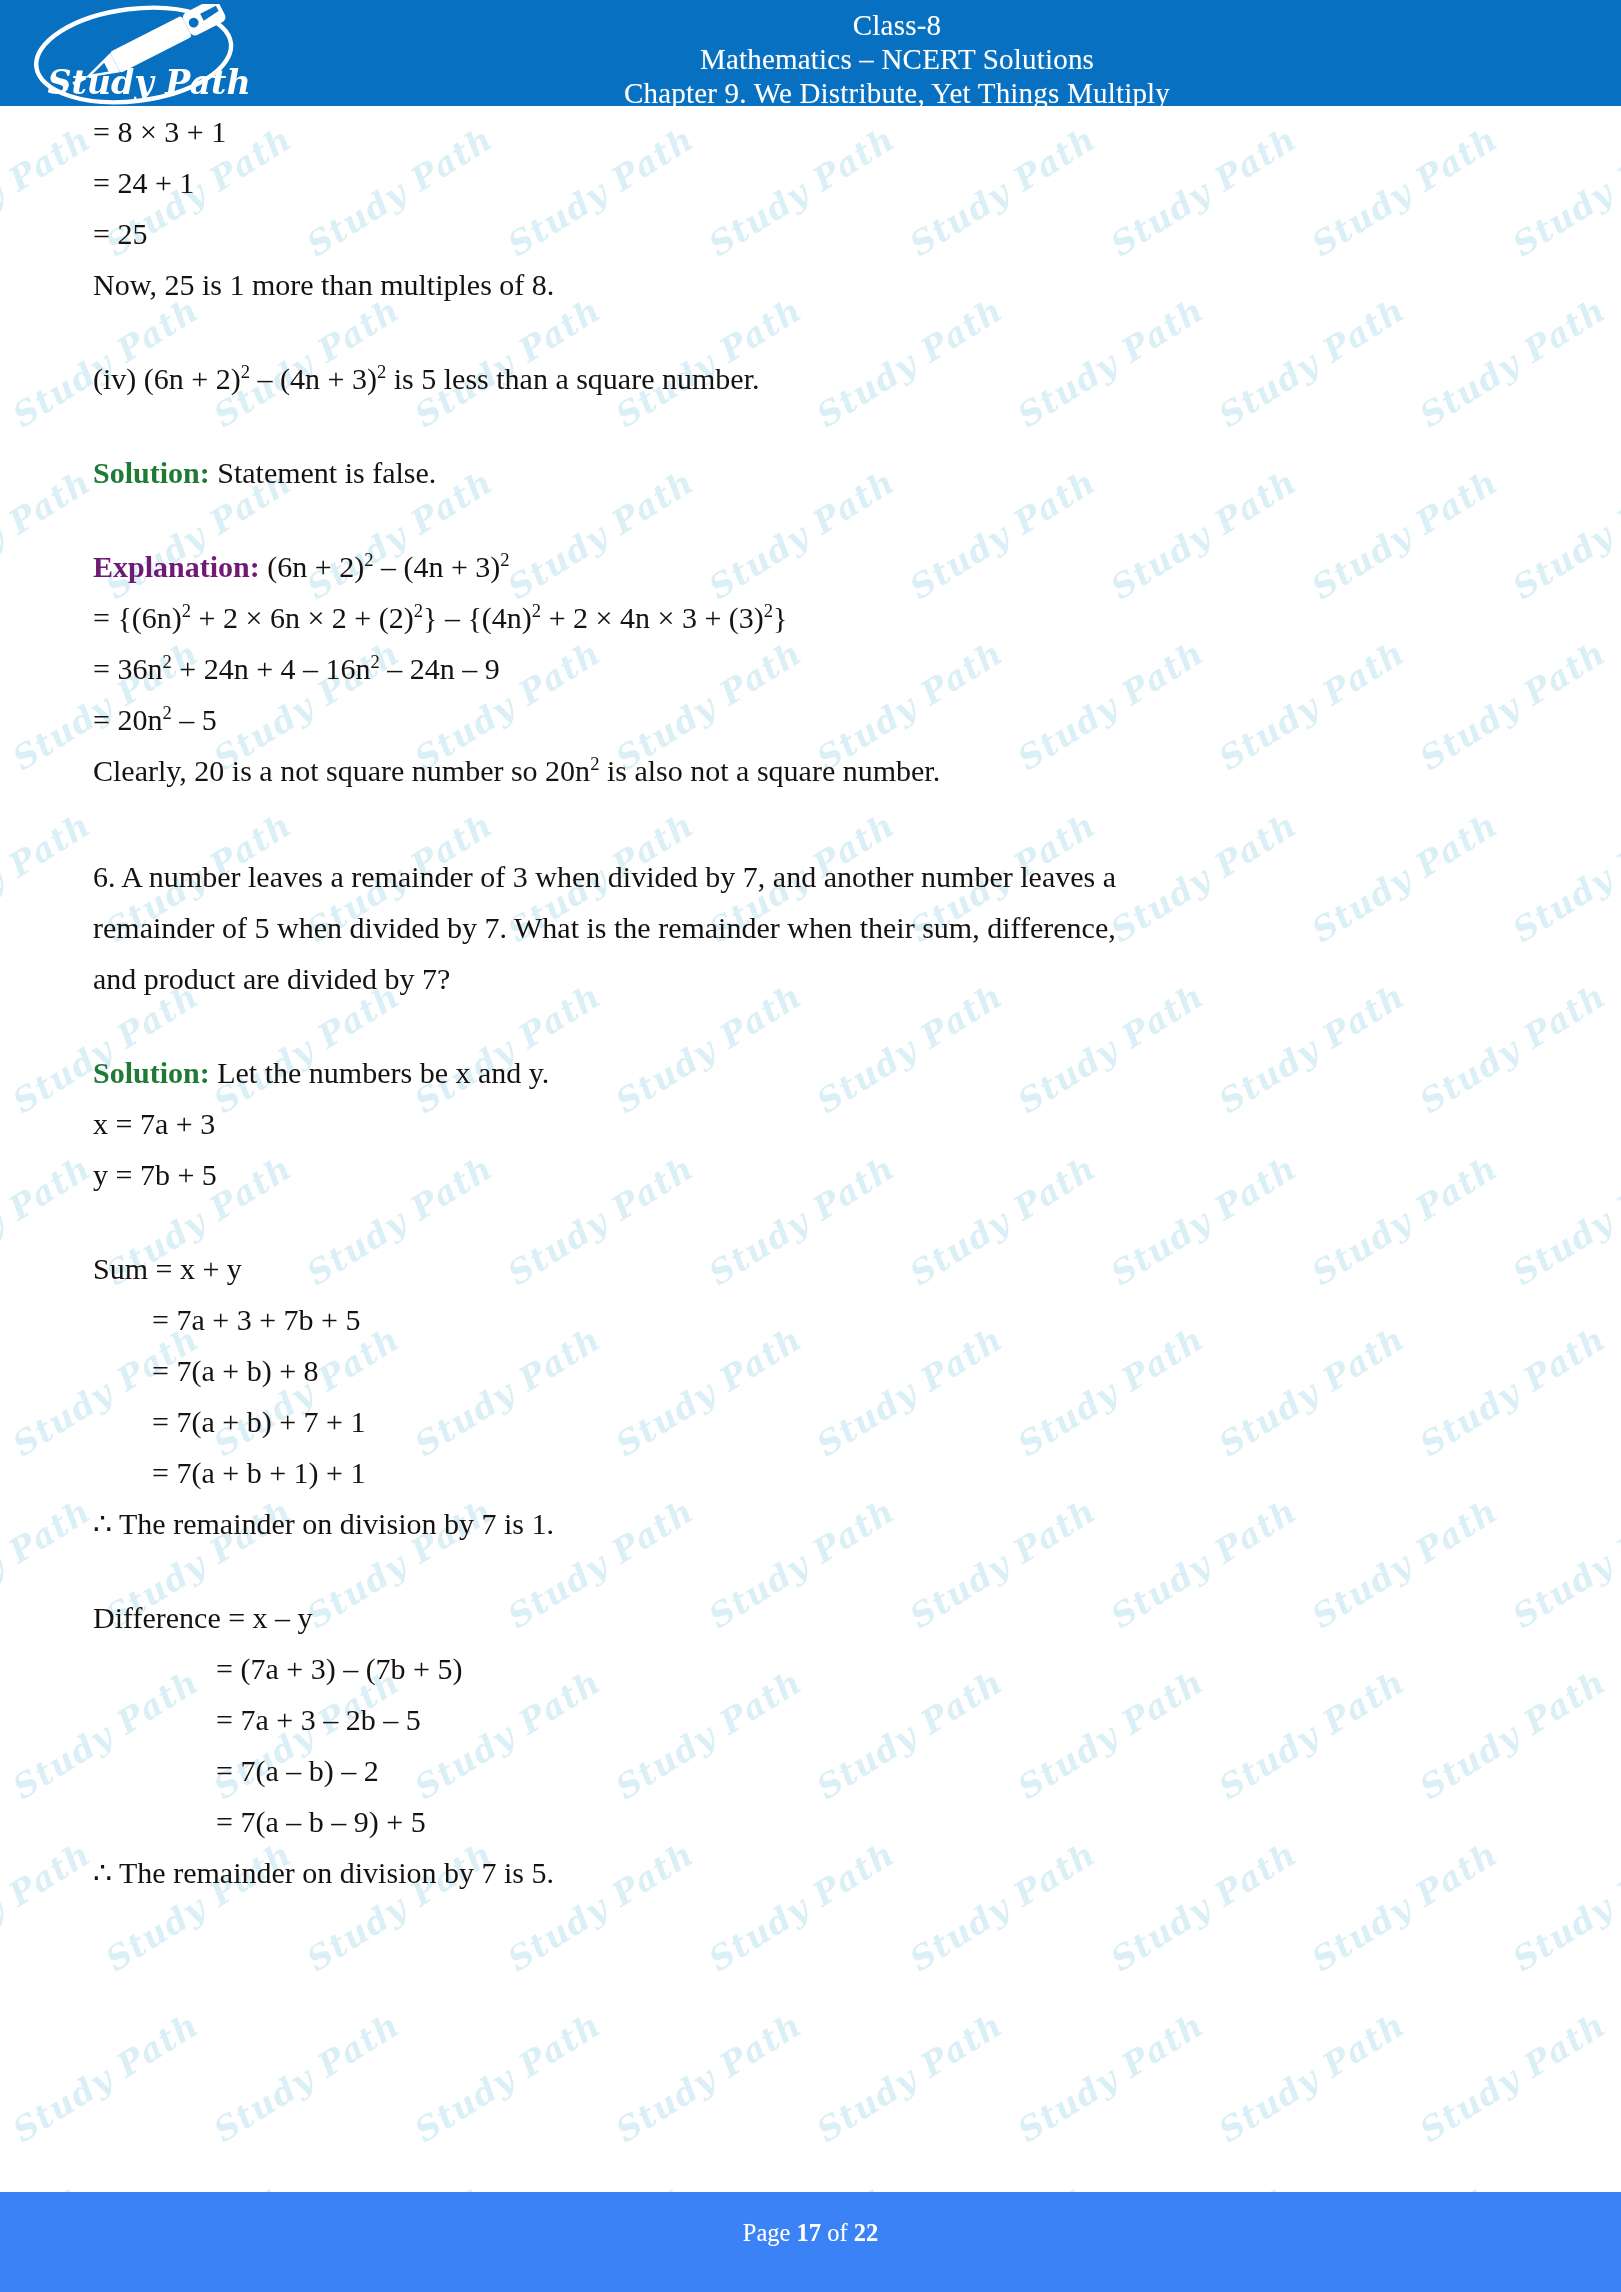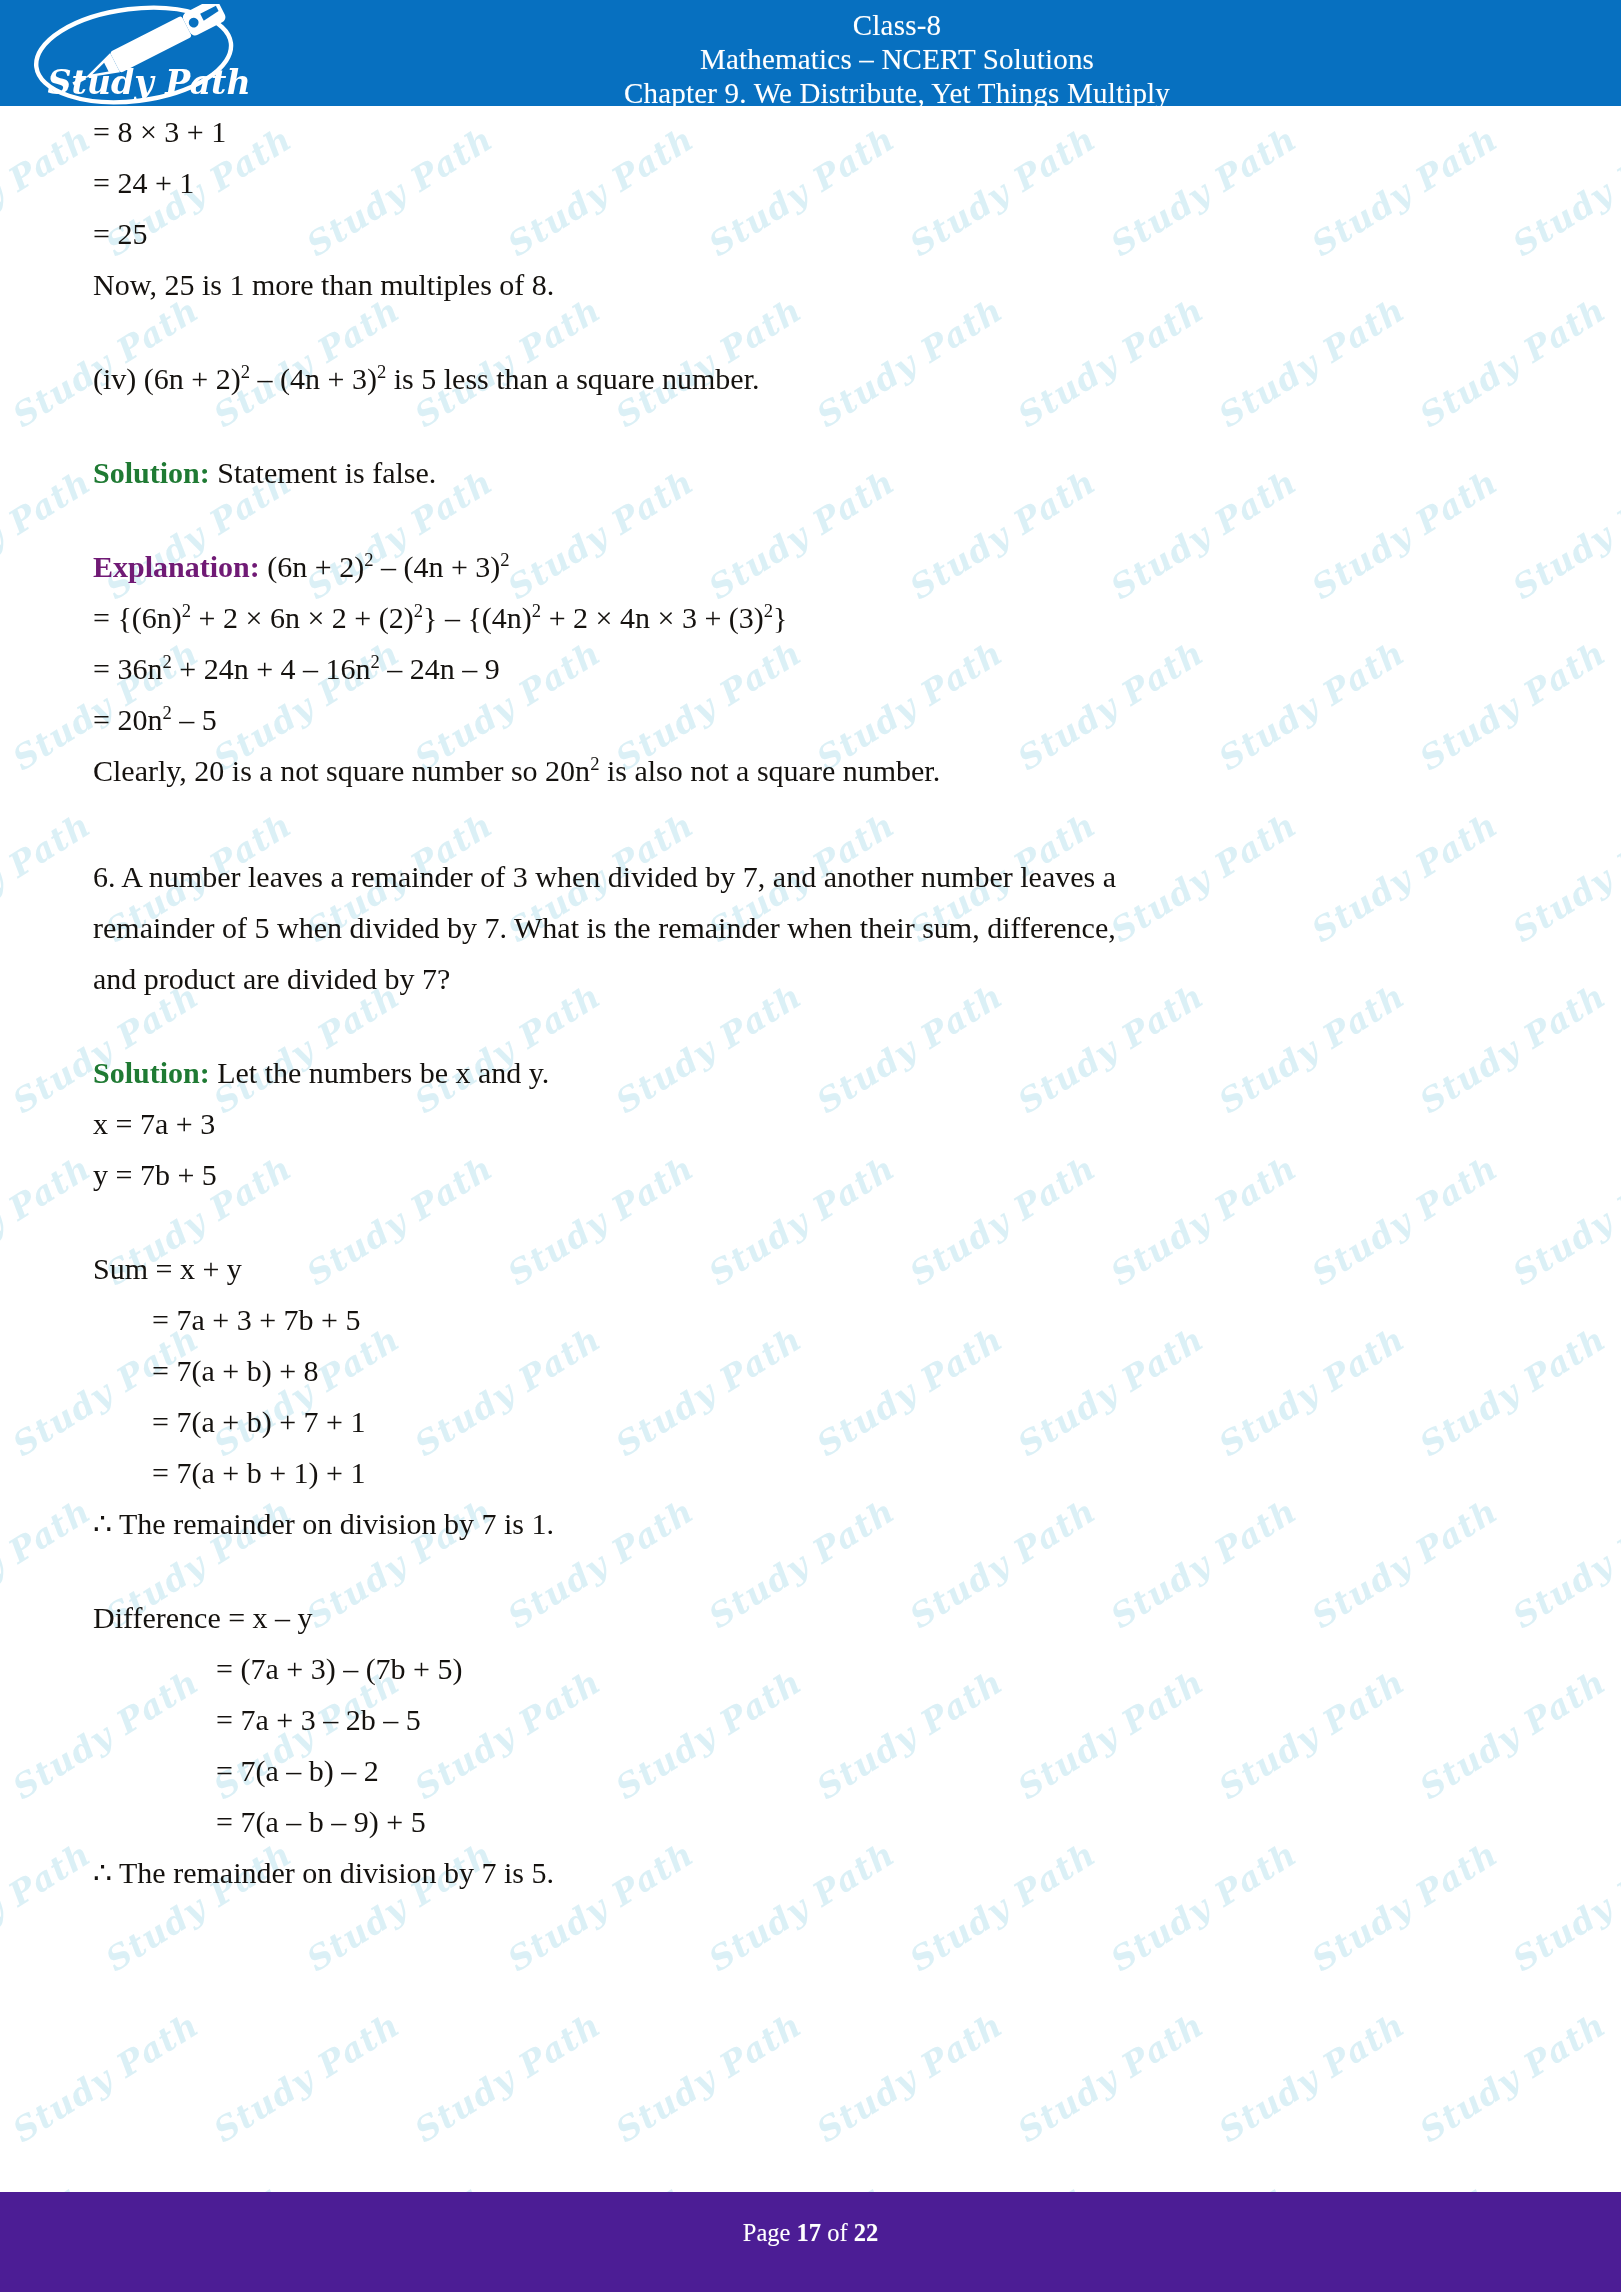--- a/index.html
+++ b/index.html
@@ -110,21 +110,21 @@
   }
   sup { font-size: 0.62em; vertical-align: super; line-height: 0; }
 
   
   .footer {
     position: absolute;
     left: 0;
     top: 2192px;
     width: 1621px;
     height: 101px;
-    background: #4c1d95;
+    background: #3b82f6;
     z-index: 3;
   }
   .footer-text {
     position: absolute;
     left: 0; top: 27.4px;
     width: 1621px;
     text-align: center;
     color: #ffffff;
     font-size: 24.5px;
     font-family: "Liberation Serif", "DejaVu Serif", serif;

